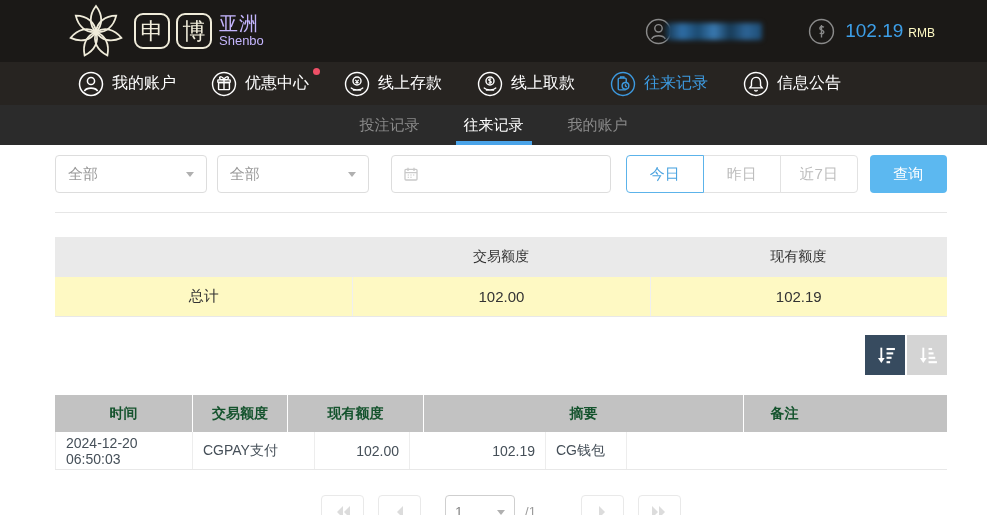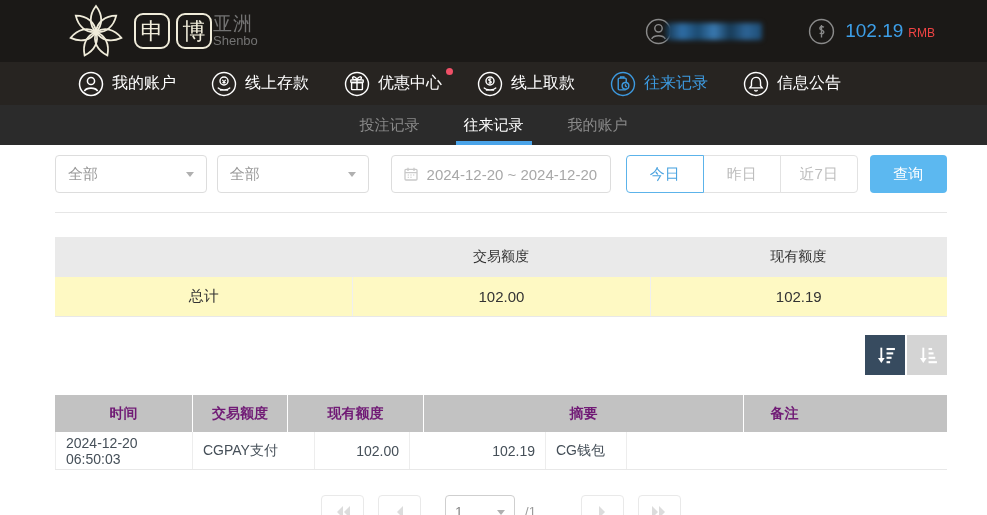--- a/index.html
+++ b/index.html
@@ -6,31 +6,31 @@
   html,body { width:987px; height:515px; overflow:hidden; }
   body { font-family:"Liberation Sans","DejaVu Sans",sans-serif; background:#fff; position:relative; }
 
   
   .topbar { height:62px; background:#1b1917; display:flex; align-items:center; }
   .logo-area { display:flex; align-items:center; margin-left:64px; }
   .logo-flower { margin-right:6px; }
   .logo-boxes { display:flex; gap:6px; }
   .logo-box { width:36px; height:36px; border:2px solid #f0ecda; border-radius:9px;
     color:#f0ecda; font-size:23px; display:flex; align-items:center; justify-content:center; }
-  .logo-text { margin-left:1px; color:#737373; line-height:1.05; }
+  .logo-text { margin-left:7px; color:#c4b5fd; line-height:1.05; }
   .logo-region { font-size:19px; letter-spacing:1px; }
   .logo-sub { font-size:13px; }
   .user-area { margin-left:auto; margin-right:52px; display:flex; align-items:center; }
   .user-chip { display:flex; align-items:center; }
   .blur-name { width:96px; height:17px; margin-left:-6px; border-radius:2px;
     background:linear-gradient(90deg,#17364f,#2f6ea6,#1b4a70,#3a7ab2,#173a56,#2d6496,#1e4d74);
     filter:blur(2.5px); }
   .balance { display:flex; align-items:center; margin-left:46px; }
   .balance-amount { color:#3d9fe8; font-size:19px; margin-left:10px; }
-  .balance-currency { color:#ef4444; font-size:12px; margin-left:5px; padding-top:4px; }
+  .balance-currency { color:#fef9c3; font-size:12px; margin-left:5px; padding-top:4px; }
 
   
   .navbar { height:43px; background:#272421; display:flex; align-items:center; padding-left:78px; }
   .nav-item { display:flex; align-items:center; color:#fff; font-size:16px; margin-right:35px; position:relative; cursor:pointer; }
   .nav-item .nav-label { margin-left:8px; }
   .nav-item.active { color:#3d9ae0; }
   .badge-dot { position:absolute; top:-3px; right:-11px; width:7px; height:7px; border-radius:50%; background:#ef5067; }
 
   
   .tabbar { height:40px; background:#2b2b2b; display:flex; justify-content:center; }
@@ -70,21 +70,21 @@
 
   
   .sort-row { display:flex; justify-content:flex-end; margin-top:18px; }
   .sort-btn { width:40px; height:40px; display:flex; align-items:center; justify-content:center; cursor:pointer; border:none; }
   .sort-btn.desc { background:#374b5f; }
   .sort-btn.asc { background:#d4d4d4; margin-left:2px; }
 
   
   .records-table { margin-top:20px; }
   .records-head { display:flex; height:37px; background:#c2c2c2; }
-  .records-head > div { display:flex; align-items:center; justify-content:center; color:#701a75; font-size:14px; font-weight:bold; border-right:1px solid #fff; }
+  .records-head > div { display:flex; align-items:center; justify-content:center; color:#14532d; font-size:14px; font-weight:bold; border-right:1px solid #fff; }
   .records-head > div:last-child { border-right:none; }
   .records-row { display:flex; height:38px; background:#fff; border-bottom:1px solid #e8e8e8; }
   .records-row > div { display:flex; align-items:center; color:#454f58; font-size:14px; padding:0 10px; border-right:1px solid #ededed; }
   .records-row > div:first-child { border-left:1px solid #ededed; }
   .c-time { width:138px; } .c-type { width:122px; }
   .c-amount { width:95px; justify-content:flex-end; } .c-balance { width:136px; justify-content:flex-end; }
   .c-summary { width:320px; } .c-remark { width:81px; }
 
   
   .pagination { margin-top:25px; display:flex; justify-content:center; align-items:flex-start; }
@@ -172,39 +172,39 @@
         <path d="M5.9 18.5c2.1-3.6 10.1-3.6 12.2 0"></path>
       </svg>
     </span>
     <span class="nav-label">我的账户</span>
   </div>
 
   <div class="nav-item">
     <span>
       <svg width="26" height="26" viewBox="0 0 24 24" fill="none" stroke="#fff" stroke-width="1.3">
         <circle cx="12" cy="12" r="10.6"></circle>
+        <rect x="7" y="10.6" width="10" height="6.6" rx="0.5"></rect>
+        <rect x="6.3" y="8.2" width="11.4" height="2.4" rx="0.4"></rect>
+        <path d="M12 8.2v9 M10 8c-2.6 0-2.8-2.9-.5-2.6 1.3.2 2 1.3 2.5 2.6.5-1.3 1.2-2.4 2.5-2.6 2.3-.3 2.1 2.6-.5 2.6z"></path>
+      </svg>
+    </span>
+    <span class="nav-label">优惠中心</span>
+    <span class="badge-dot"></span>
+  </div>
+
+  <div class="nav-item">
+    <span>
+      <svg width="26" height="26" viewBox="0 0 24 24" fill="none" stroke="#fff" stroke-width="1.3">
+        <circle cx="12" cy="12" r="10.6"></circle>
         <circle cx="12" cy="9.2" r="3.7"></circle>
         <path d="M10.4 8.1l1.6 1.8 1.6-1.8 M12 9.9v1.8 M10.5 10.7h3" stroke-width="1"></path>
         <path d="M6.3 15.4c2.2 2.6 9.2 2.6 11.4 0 M8.2 17.6h7.6" stroke-width="1.2"></path>
       </svg>
     </span>
     <span class="nav-label">线上存款</span>
-  </div>
-
-  <div class="nav-item">
-    <span>
-      <svg width="26" height="26" viewBox="0 0 24 24" fill="none" stroke="#fff" stroke-width="1.3">
-        <circle cx="12" cy="12" r="10.6"></circle>
-        <rect x="7" y="10.6" width="10" height="6.6" rx="0.5"></rect>
-        <rect x="6.3" y="8.2" width="11.4" height="2.4" rx="0.4"></rect>
-        <path d="M12 8.2v9 M10 8c-2.6 0-2.8-2.9-.5-2.6 1.3.2 2 1.3 2.5 2.6.5-1.3 1.2-2.4 2.5-2.6 2.3-.3 2.1 2.6-.5 2.6z"></path>
-      </svg>
-    </span>
-    <span class="nav-label">优惠中心</span>
-    <span class="badge-dot"></span>
   </div>
 
   <div class="nav-item">
     <span>
       <svg width="26" height="26" viewBox="0 0 24 24" fill="none" stroke="#fff" stroke-width="1.3">
         <circle cx="12" cy="12" r="10.6"></circle>
         <circle cx="12" cy="9.2" r="3.7"></circle>
         <path d="M13.3 7.5c-2.3-1.2-3.7 1.1-1.3 1.7c2.4.6 1 2.9-1.3 1.7 M12 6.6v5.2" stroke-width="1"></path>
         <path d="M6.3 15.4c2.2 2.6 9.2 2.6 11.4 0 M8.2 17.6h7.6" stroke-width="1.2"></path>
       </svg>
@@ -262,21 +262,20 @@
       <span class="caret-down"></span>
     </div>
     <div class="date-box">
       <span>
         <svg width="16" height="16" viewBox="0 0 24 24" fill="none" stroke="#c9c9c9" stroke-width="2">
           <rect x="3" y="5" width="18" height="16" rx="1.5"></rect>
           <path d="M3 10h18 M7.5 2.5v5 M16.5 2.5v5"></path>
           <path d="M7 13.5h2 M11 13.5h2 M15 13.5h2 M7 17h2 M11 17h2" stroke-width="1.6"></path>
         </svg>
       </span>
-      <span class="date-text">2024-12-20 ~ 2024-12-20</span>
     </div>
     <div class="quick-group">
       <div class="quick-btn first active">今日</div>
       <div class="quick-btn">昨日</div>
       <div class="quick-btn last">近7日</div>
     </div>
     <div class="search-btn">查询</div>
   </div>
 
   <div class="divider"></div>

